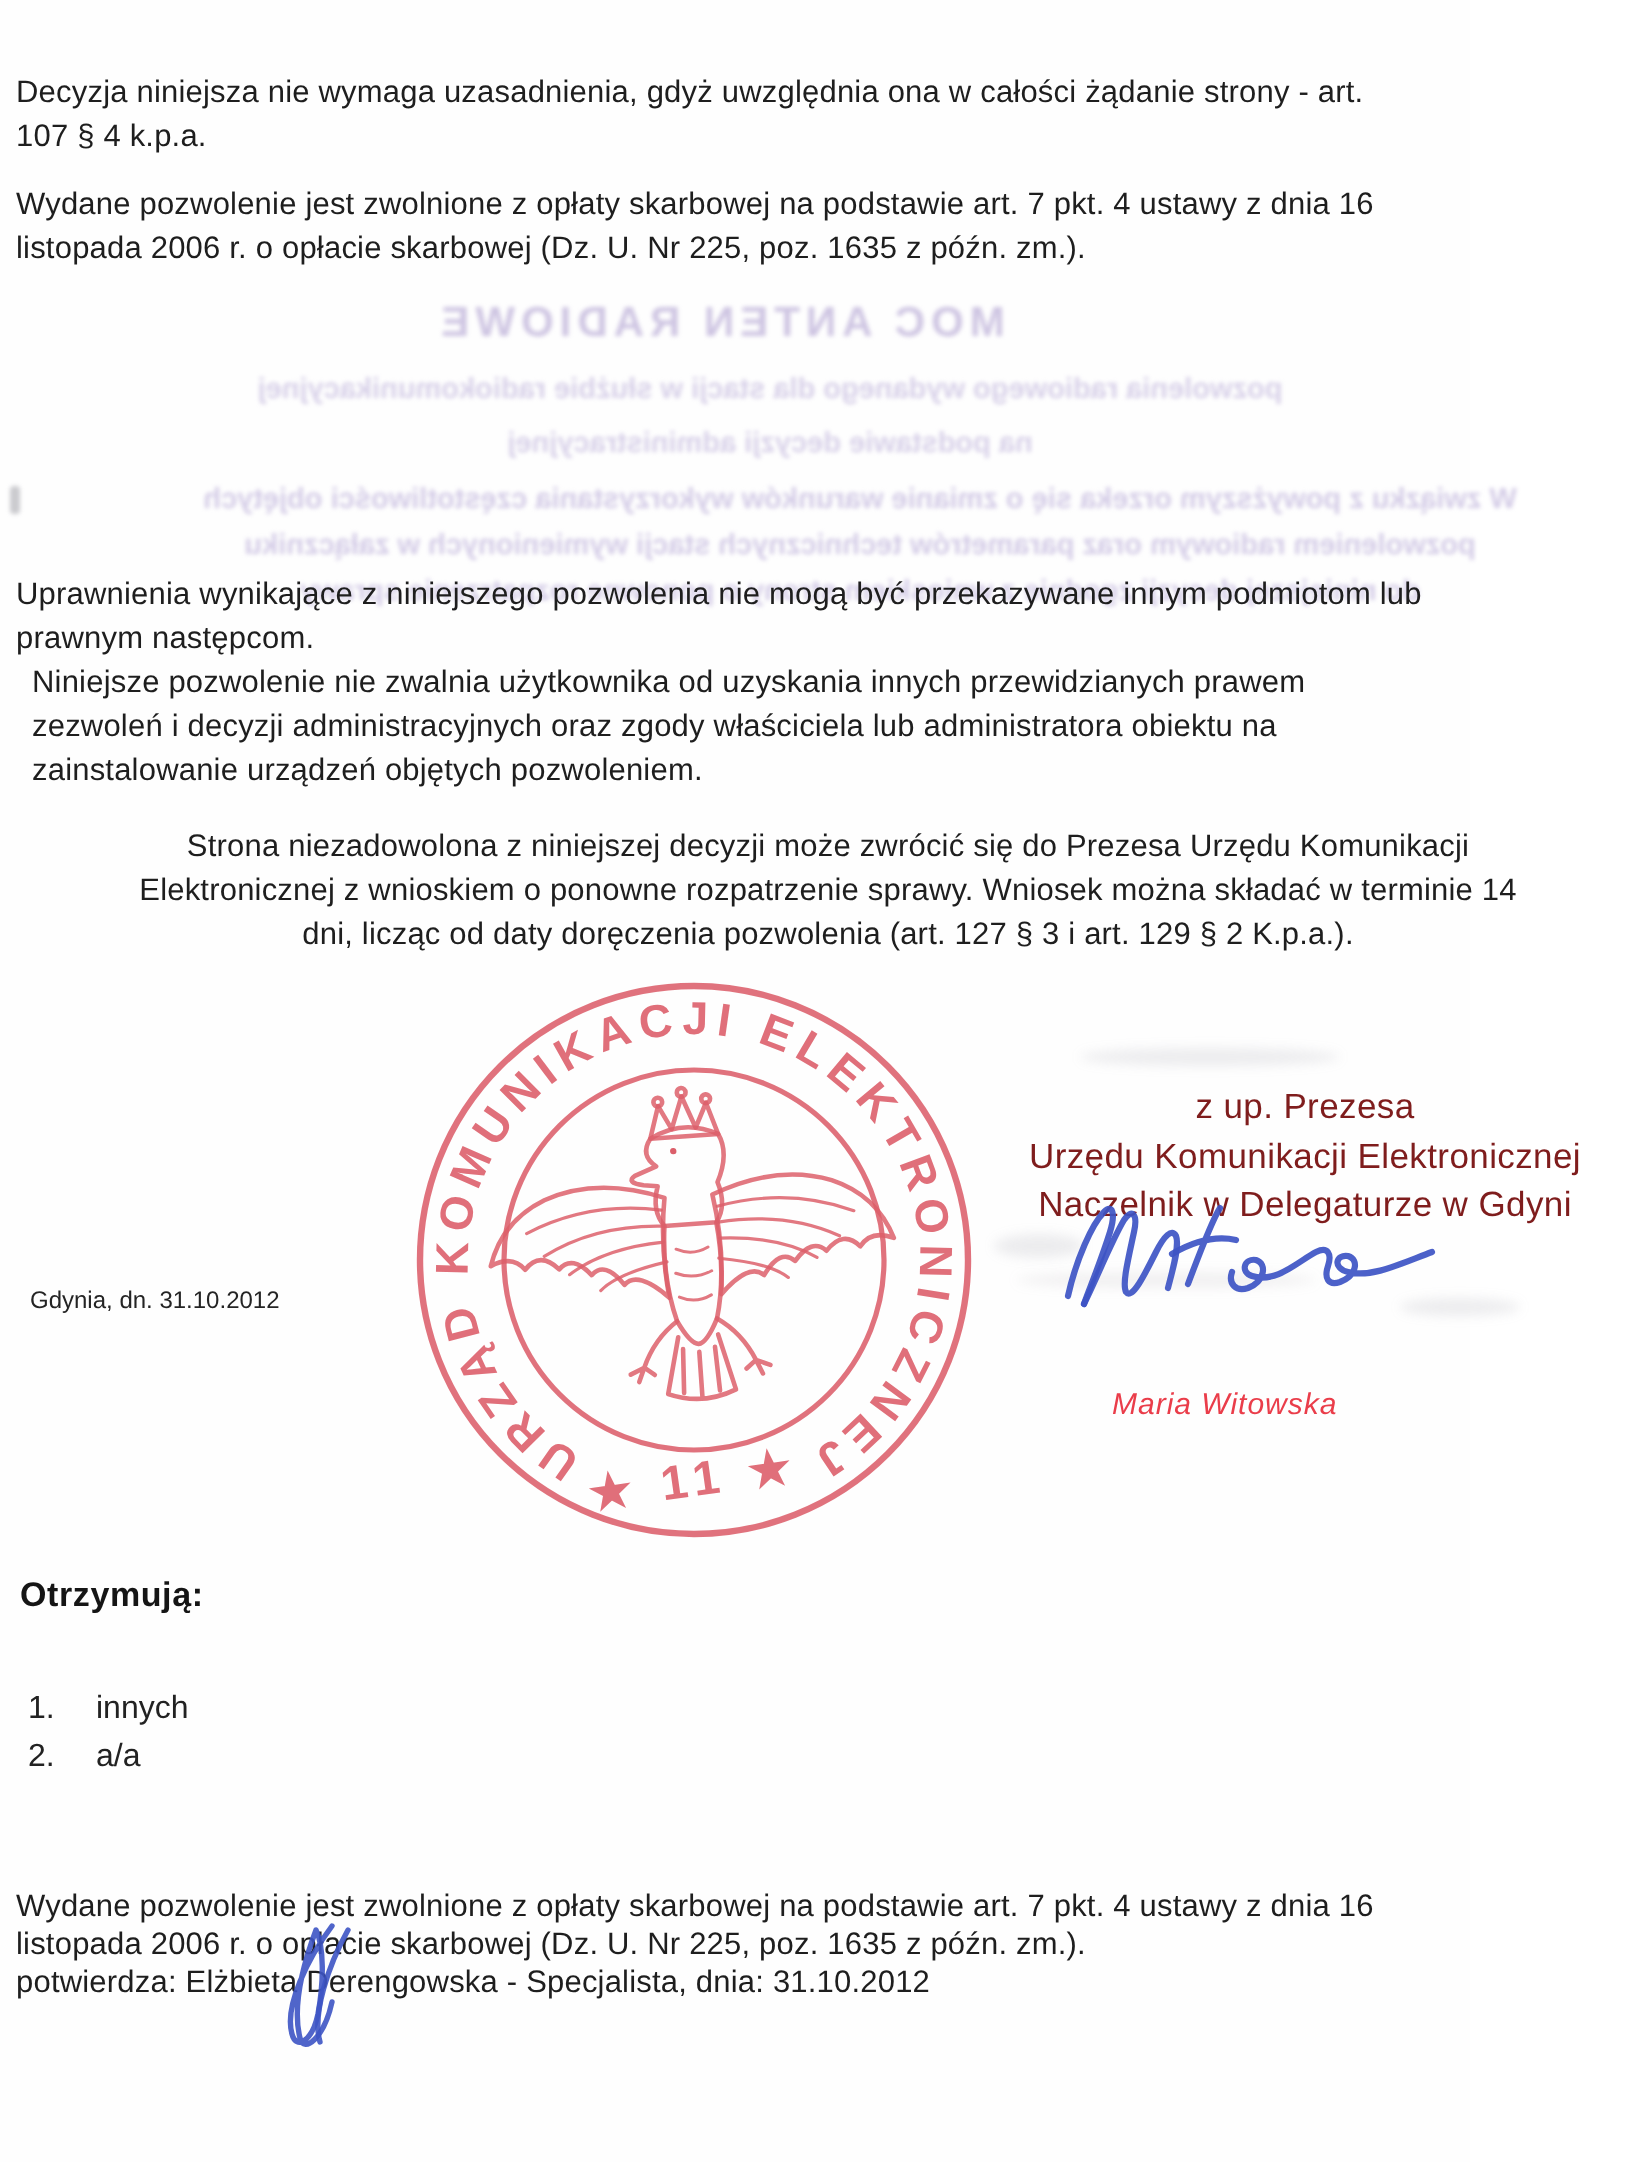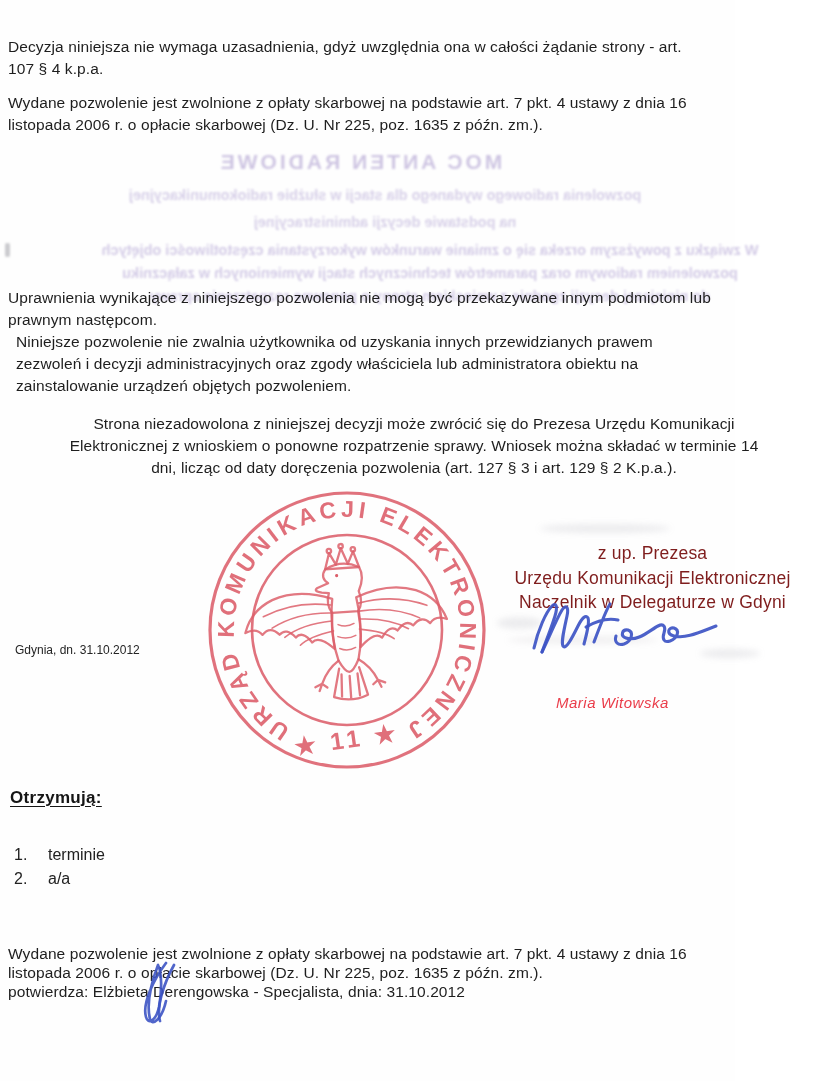--- a/index.html
+++ b/index.html
@@ -78,21 +78,20 @@
     color:#ea3d4a;
     letter-spacing:0.5px;
     margin-top:47px;
   }
   .signature-wrap{position:absolute;left:528px;top:596px;width:200px;height:62px;}
   .paraph-wrap{position:absolute;left:132px;top:957px;width:52px;height:70px;}
 
   .recipients-heading{
     position:absolute;top:788px;left:10px;
     font-size:17px;font-weight:bold;
-    text-decoration:underline;
     text-underline-offset:3px;
     letter-spacing:0.3px;
     color:#151515;
   }
   .recipient-list{position:absolute;top:846px;left:14px;font-size:16px;color:#222;}
   .recipient-row{display:flex;height:24px;align-items:flex-start;}
   .recipient-num{width:34px;}
 
   .smudge{position:absolute;background:rgba(130,130,145,0.14);filter:blur(3px);border-radius:50%;}
   .s1{left:540px;top:524px;width:130px;height:9px;}
@@ -189,21 +188,21 @@
       </g>
     </svg>
   </div>
 
   <div class="signatory-name">Maria Witowska</div>
 
   <div class="recipients-heading">Otrzymują:</div>
   <div class="recipient-list">
     <div class="recipient-row">
       <span class="recipient-num">1.</span>
-      <span>terminie</span>
+      <span>innych</span>
     </div>
     <div class="recipient-row">
       <span class="recipient-num">2.</span>
       <span>a/a</span>
     </div>
   </div>
 
   <div class="para p6">Wydane pozwolenie jest zwolnione z opłaty skarbowej na podstawie art. 7 pkt. 4 ustawy z dnia 16
 listopada 2006 r. o opłacie skarbowej (Dz. U. Nr 225, poz. 1635 z późn. zm.).
 potwierdza: Elżbieta Derengowska - Specjalista, dnia: 31.10.2012</div>

